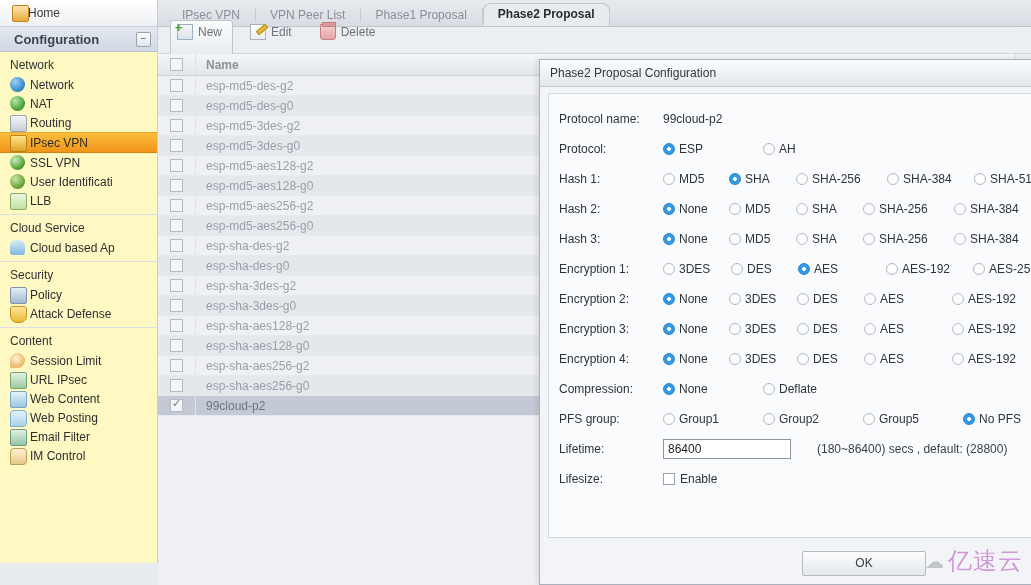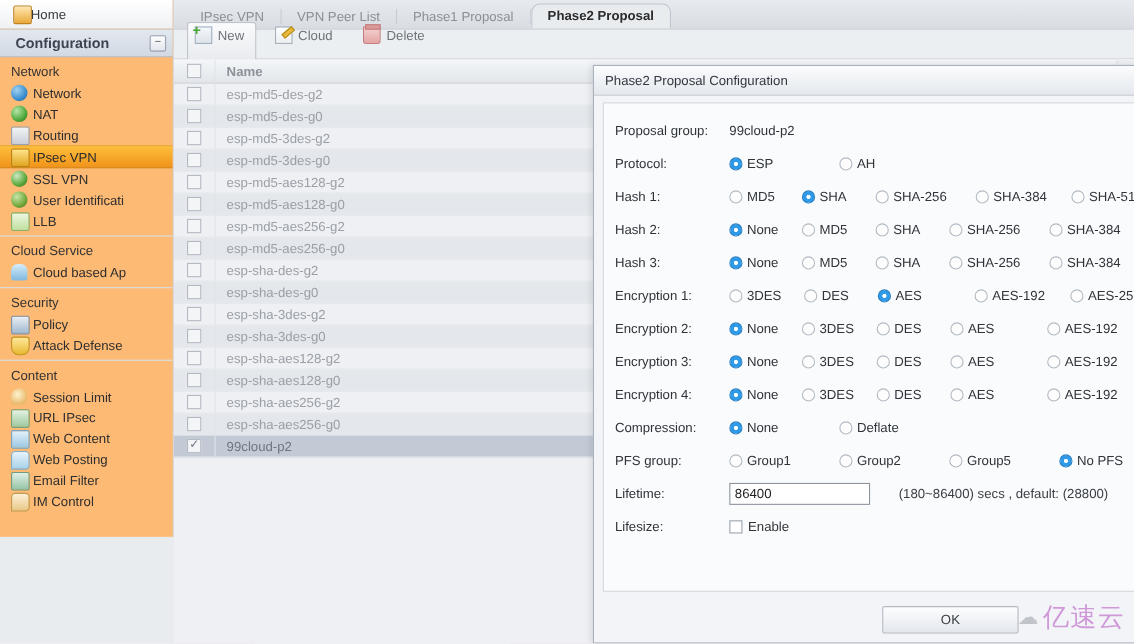--- a/index.html
+++ b/index.html
@@ -9,22 +9,22 @@
     background: #e9ecef;
     font-family: "Liberation Sans", sans-serif;
     font-size: 12px;
     color: #4a4a4a;
   }
   #app { position: relative; width: 1031px; height: 585px; }
 
   
   #sidebar {
     position: absolute; left: 0; top: 0;
-    width: 158px; height: 488px;
-    background: #fdba74;
+    width: 158px; height: 563px;
+    background: #fef9c3;
     border-right: 1px solid #c9ced6;
     box-sizing: border-box;
     overflow: hidden;
   }
   .home-bar {
     height: 26px;
     background: linear-gradient(#ffffff, #eef0f3);
     border-bottom: 1px solid #ccd1d9;
     display: flex; align-items: center;
     padding-left: 28px;
@@ -430,21 +430,21 @@
         <div class="tab active"><span>Phase2 Proposal</span></div>
       </div>
 
     <div id="toolbar">
       <div class="tb-btn framed">
         <span class="tb-ico tb-new"></span>
         <span>New</span>
       </div>
       <div class="tb-btn">
         <span class="tb-ico tb-edit"></span>
-        <span>Cloud</span>
+        <span>Edit</span>
       </div>
       <div class="tb-btn">
         <span class="tb-ico tb-del"></span>
         <span>Delete</span>
       </div>
     </div>
 
     <div id="listpane">
       <div class="lst-header">
         <div class="col-chk">
@@ -560,21 +560,21 @@
     </div>
 
     <div id="dialog">
       <div class="dlg-title">
         <span>Phase2 Proposal Configuration</span>
 
       </div>
       <div class="dlg-body">
         <div id="dialog-fields">
             <div class="frow">
-              <div class="flabel">Proposal group:</div>
+              <div class="flabel">Protocol name:</div>
               <div class="fvalue">
                 <span>99cloud-p2</span>
               </div>
             </div>
             <div class="frow">
               <div class="flabel">Protocol:</div>
               <div class="fvalue">
                 <div class="radio on" style="width: 100px;">
                   <span class="rdot"></span>
                   <span class="rlbl">ESP</span>

